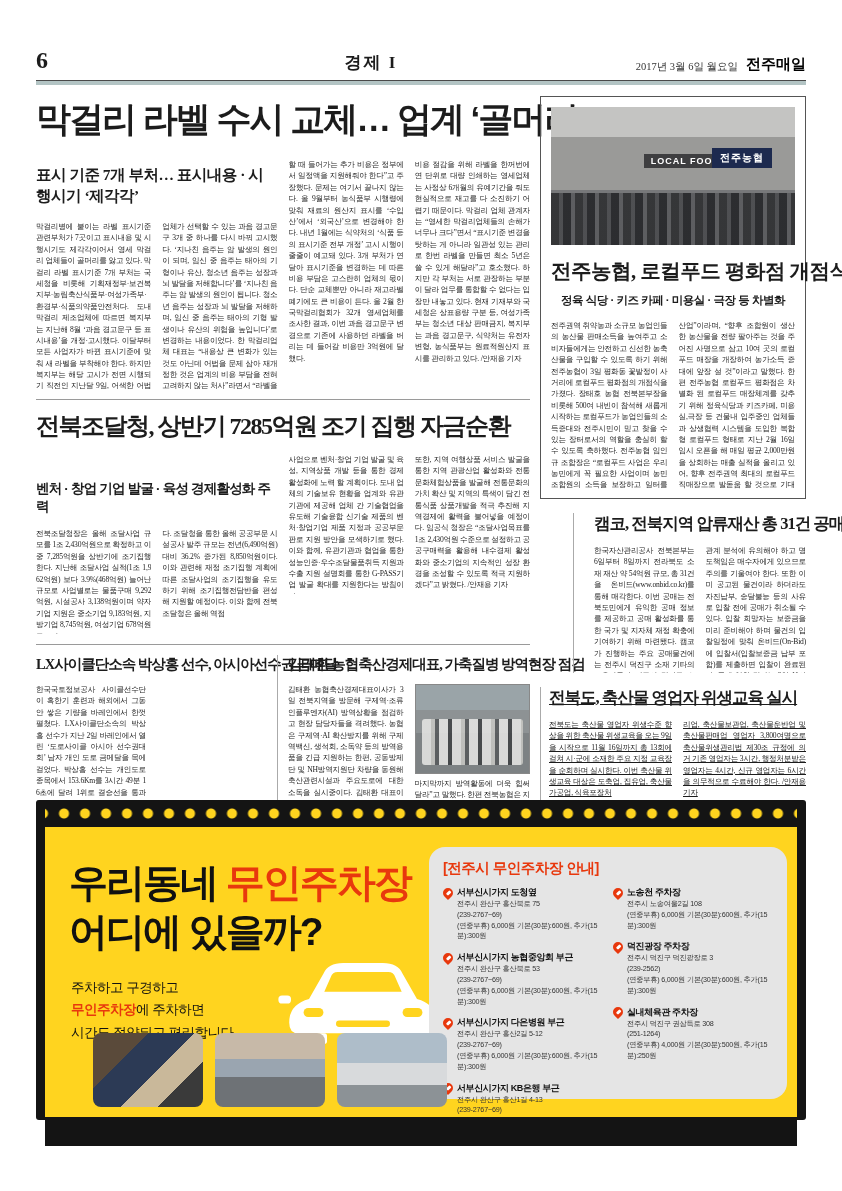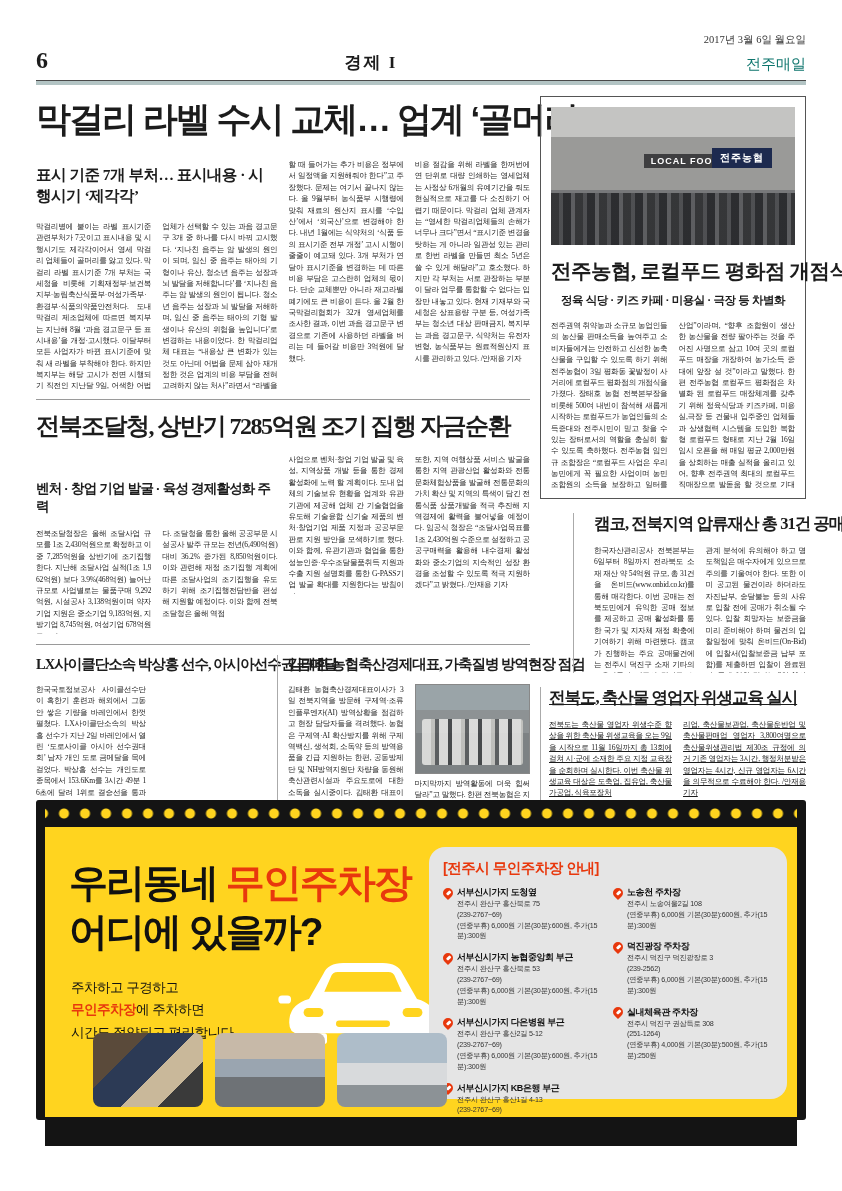--- a/index.html
+++ b/index.html
@@ -7,22 +7,22 @@
   .page {
     width:842px; height:1191px; margin:0 auto; background:#ffffff;
     position:relative; font-family:"Liberation Serif","DejaVu Serif",serif;
     color:#1c1c1c; overflow:hidden;
   }
   
   .hdr { position:absolute; top:44px; left:36px; right:36px; height:30px;
          display:flex; align-items:flex-end; }
   .hdr-page { font-size:24px; font-weight:bold; width:120px; }
   .hdr-section { flex:1; text-align:center; font-size:17px; font-weight:bold; letter-spacing:2px; }
-  .hdr-right { width:220px; text-align:left; font-size:10.5px; color:#333; display:flex; justify-content:flex-end; align-items:flex-end; gap:8px;flex-direction:column; }
-  .hdr-paper { font-size:15px; font-weight:normal; color:#0f766e; font-family:"Liberation Sans",sans-serif; }
+  .hdr-right { width:220px; text-align:left; font-size:10.5px; color:#333; display:flex; justify-content:flex-end; align-items:flex-end; gap:8px; }
+  .hdr-paper { font-size:15px; font-weight:bold; color:#000000; font-family:"Liberation Sans",sans-serif; }
   .hdr-rule { position:absolute; top:80px; left:36px; right:36px; height:5px;
               border-top:1.5px solid #4a4a4a; background:#b3c4c4; }
   
   .btxt { font-size:7.6px; line-height:1.5; text-align:justify; letter-spacing:-0.2px;
           color:#222; overflow:hidden; word-break:break-all; }
   .grid4 { display:grid; grid-template-columns:repeat(4,1fr); column-gap:11px; }
   .grid2 { display:grid; grid-template-columns:repeat(2,1fr); column-gap:11px; }
   
   .left-region { position:absolute; left:36px; top:96px; width:494px; }
   .lead-headline { font-family:"Liberation Sans","DejaVu Sans",sans-serif;

